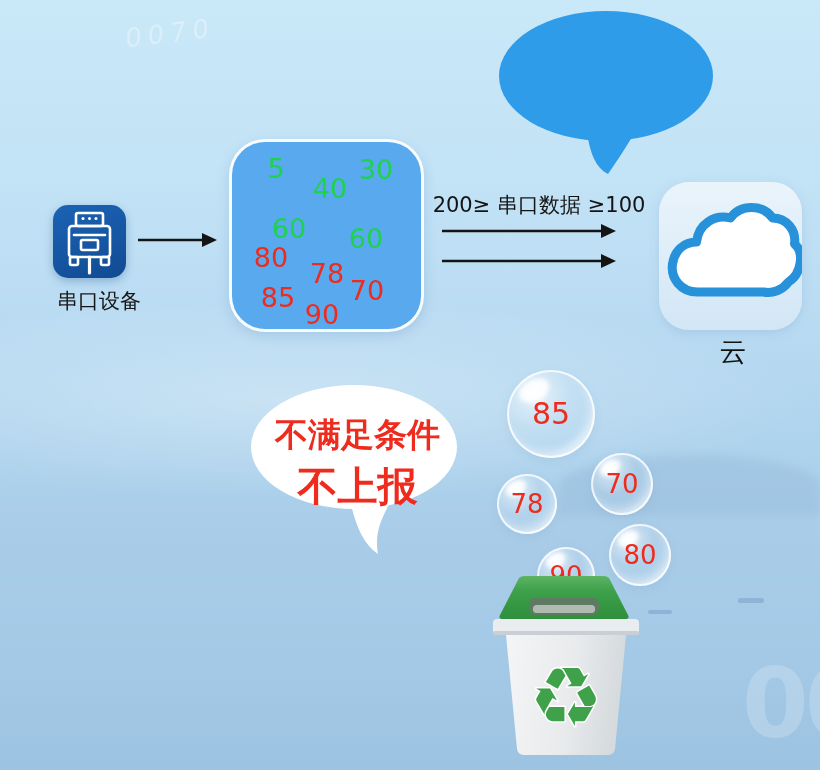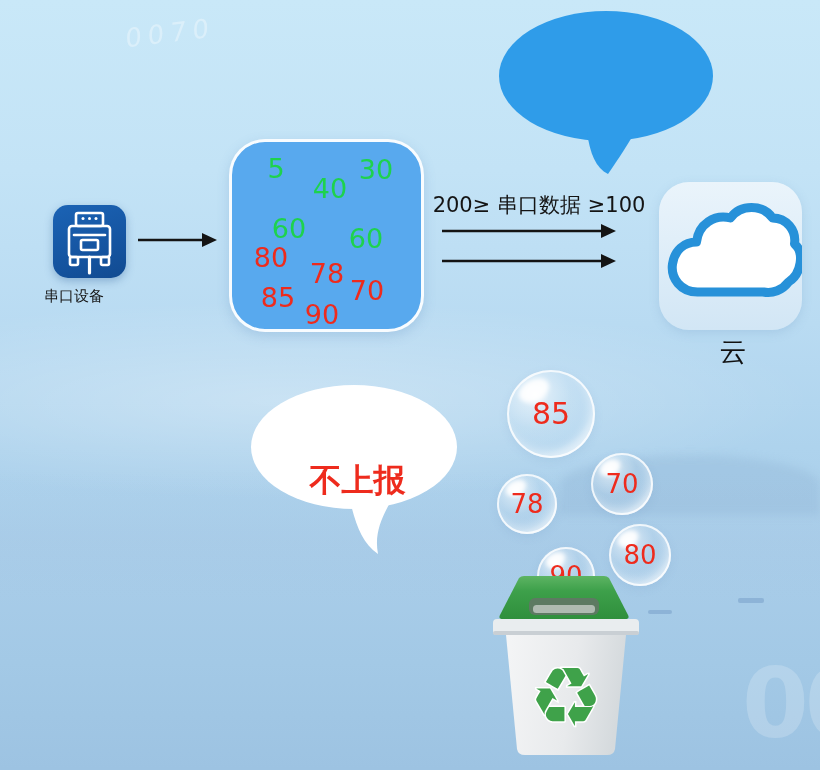--- a/index.html
+++ b/index.html
@@ -19,22 +19,22 @@
   .boat { position:absolute; border-radius:2px; background:rgba(110,150,195,.45); }
   .bg-digits-top { position:absolute; left:125px; top:18px; color:rgba(255,255,255,.35);
     font-size:26px; letter-spacing:6px; transform:rotate(-7deg) skewX(-8deg); }
   .bg-digits-bottom { position:absolute; left:742px; top:648px; color:rgba(255,255,255,.20);
     font-size:96px; font-weight:700; letter-spacing:-4px; }
 
   
   .device-tile { position:absolute; left:53px; top:205px; width:73px; height:73px; border-radius:15px;
     background:linear-gradient(160deg,#1b63b5 0%,#14529d 70%,#114a90 100%);
     box-shadow:0 3px 8px rgba(40,90,150,.35); }
-  .device-label { position:absolute; left:44px; top:287px; width:126px; text-align:left;
-    font-size:15px; color:#161616; }
+  .device-label { position:absolute; left:36px; top:287px; width:126px; text-align:center;
+    font-size:21px; color:#161616; }
 
   
   .data-box { position:absolute; left:229px; top:139px; width:195px; height:193px;
     background:#58a9ee; border:3px solid rgba(255,255,255,.96); border-radius:36px;
     box-shadow:0 4px 12px rgba(90,140,190,.25); }
   .scatter-layer { position:absolute; inset:0; pointer-events:none; }
   .scatter-num { position:absolute; transform:translate(-50%,-50%); font-size:27px; line-height:1; }
   .scatter-num.green { color:var(--green,#1ed24d); }
   .scatter-num.red { color:var(--red,#ee2b1d); }
 
@@ -43,21 +43,21 @@
     font-size:21px; color:#141414; white-space:nowrap; }
 
   
   .speech { position:absolute; }
   .speech svg { position:absolute; left:0; top:0; }
   .speech .line { position:absolute; left:0; width:100%; text-align:center; font-weight:700; }
   .blue-bubble { left:492px; top:6px; width:230px; height:182px; }
   .blue-bubble .line { top:54px; font-size:33px; color:#ffffff; letter-spacing:1px; }
   .white-bubble { left:250px; top:383px; width:215px; height:178px; }
   .white-bubble .l1 { top:30px; font-size:33px; color:var(--red,#ee2b1d); }
-  .white-bubble .l2 { top:76px; font-size:32px; color:var(--red,#ee2b1d); }
+  .white-bubble .l2 { top:76px; font-size:40px; color:var(--red,#ee2b1d); }
 
   
   .cloud-tile { position:absolute; left:659px; top:182px; width:143px; height:148px; border-radius:30px;
     background:linear-gradient(180deg,#eaf4fb 0%,#dcecf8 60%,#d2e6f5 100%);
     box-shadow:0 3px 10px rgba(120,160,200,.25); }
   .cloud-label { position:absolute; left:693px; top:334px; width:80px; text-align:center;
     font-size:27px; color:#111; }
 
   
   .bubbles-layer { position:absolute; inset:0; pointer-events:none; }
@@ -168,20 +168,21 @@
   </div>
   <div class="cloud-label">云</div>
 
   <div class="speech white-bubble">
     <svg width="215" height="178" viewBox="0 0 215 178">
       <g fill="#ffffff">
         <ellipse cx="104" cy="64" rx="103" ry="62"></ellipse>
         <path d="M100 118 C106 142 112 160 128 171 C124 150 132 134 142 116 Z"></path>
       </g>
     </svg>
+    <div class="line l1">不满足条件</div>
     <div class="line l2">不上报</div>
   </div>
 
   <div class="bubbles-layer" id="bubbles-layer">
       <div class="bubble" style="left: 507px; top: 370px; height: 88px; width: 88px;">
         <span class="num" style="font-size: 30px;">85</span>
       </div>
       <div class="bubble" style="left: 497px; top: 474px; height: 60px; width: 60px;">
         <span class="num" style="font-size: 26px;">78</span>
       </div>

